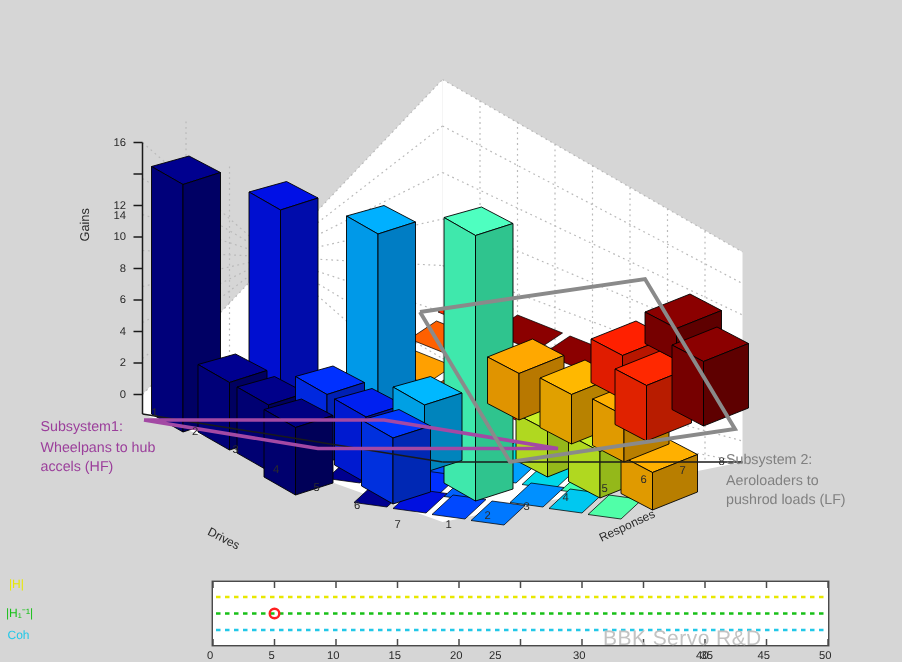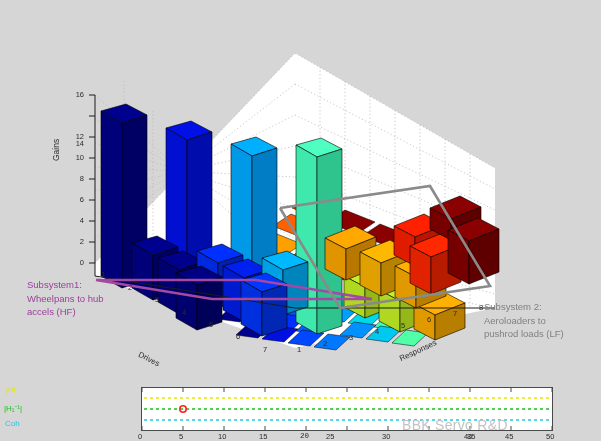--- a/index.html
+++ b/index.html
@@ -351,21 +351,21 @@
       <line x1="2" y1="21" x2="408" y2="21" stroke="#18c018" stroke-width="1.6" stroke-dasharray="3,3"></line>
       <line x1="2" y1="32" x2="408" y2="32" stroke="#22c8e8" stroke-width="1.6" stroke-dasharray="3,3"></line>
       <circle cx="41" cy="21" r="3.2" fill="none" stroke="#ff2020" stroke-width="1.6"></circle>
     </svg>
   </div>
 
   <div class="xtk" style="left:138px;">0</div>
   <div class="xtk" style="left:179px;">5</div>
   <div class="xtk" style="left:218px;">10</div>
   <div class="xtk" style="left:259px;">15</div>
-  <div class="xtk" style="left:300px;font-family:Liberation Mono, monospace;">20</div>
+  <div class="xtk" style="left:300px;">20</div>
   <div class="xtk" style="left:326px;">25</div>
   <div class="xtk" style="left:382px;">30</div>
   <div class="xtk" style="left:423px;margin-left:44px;">35</div>
   <div class="xtk" style="left:464px;">40</div>
   <div class="xtk" style="left:505px;">45</div>
   <div class="xtk" style="left:546px;">50</div>
 
   <div id="watermark">BBK Servo R&amp;D</div>
 </div>
 

